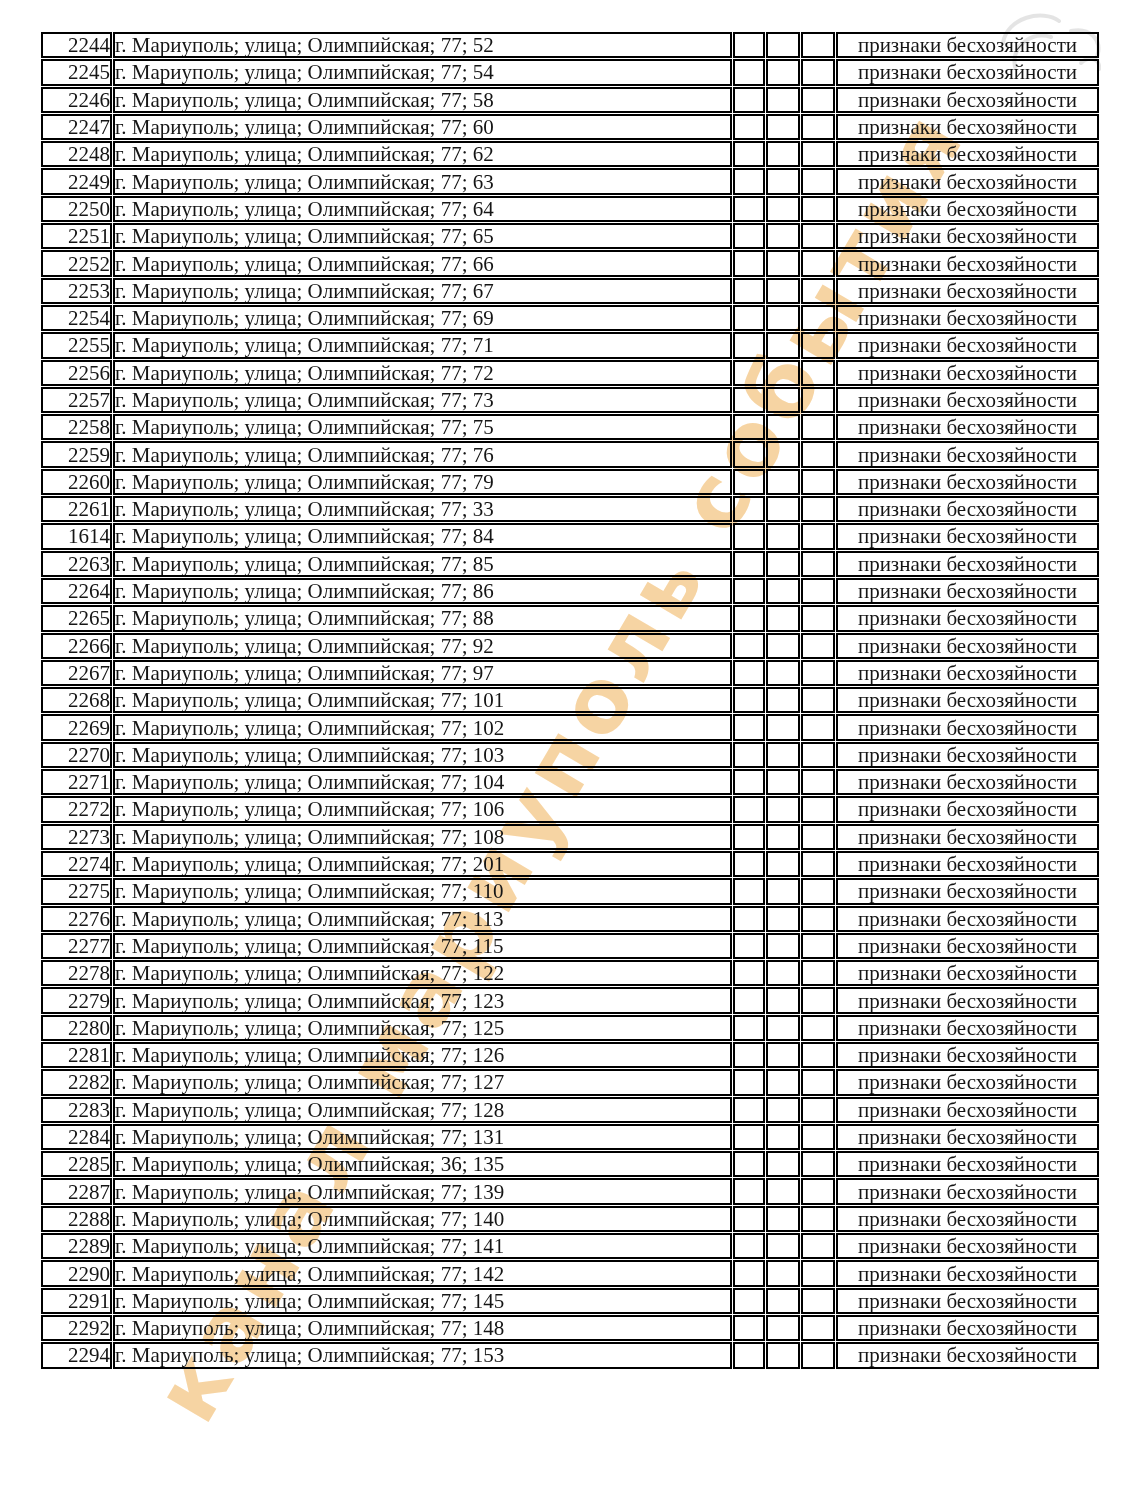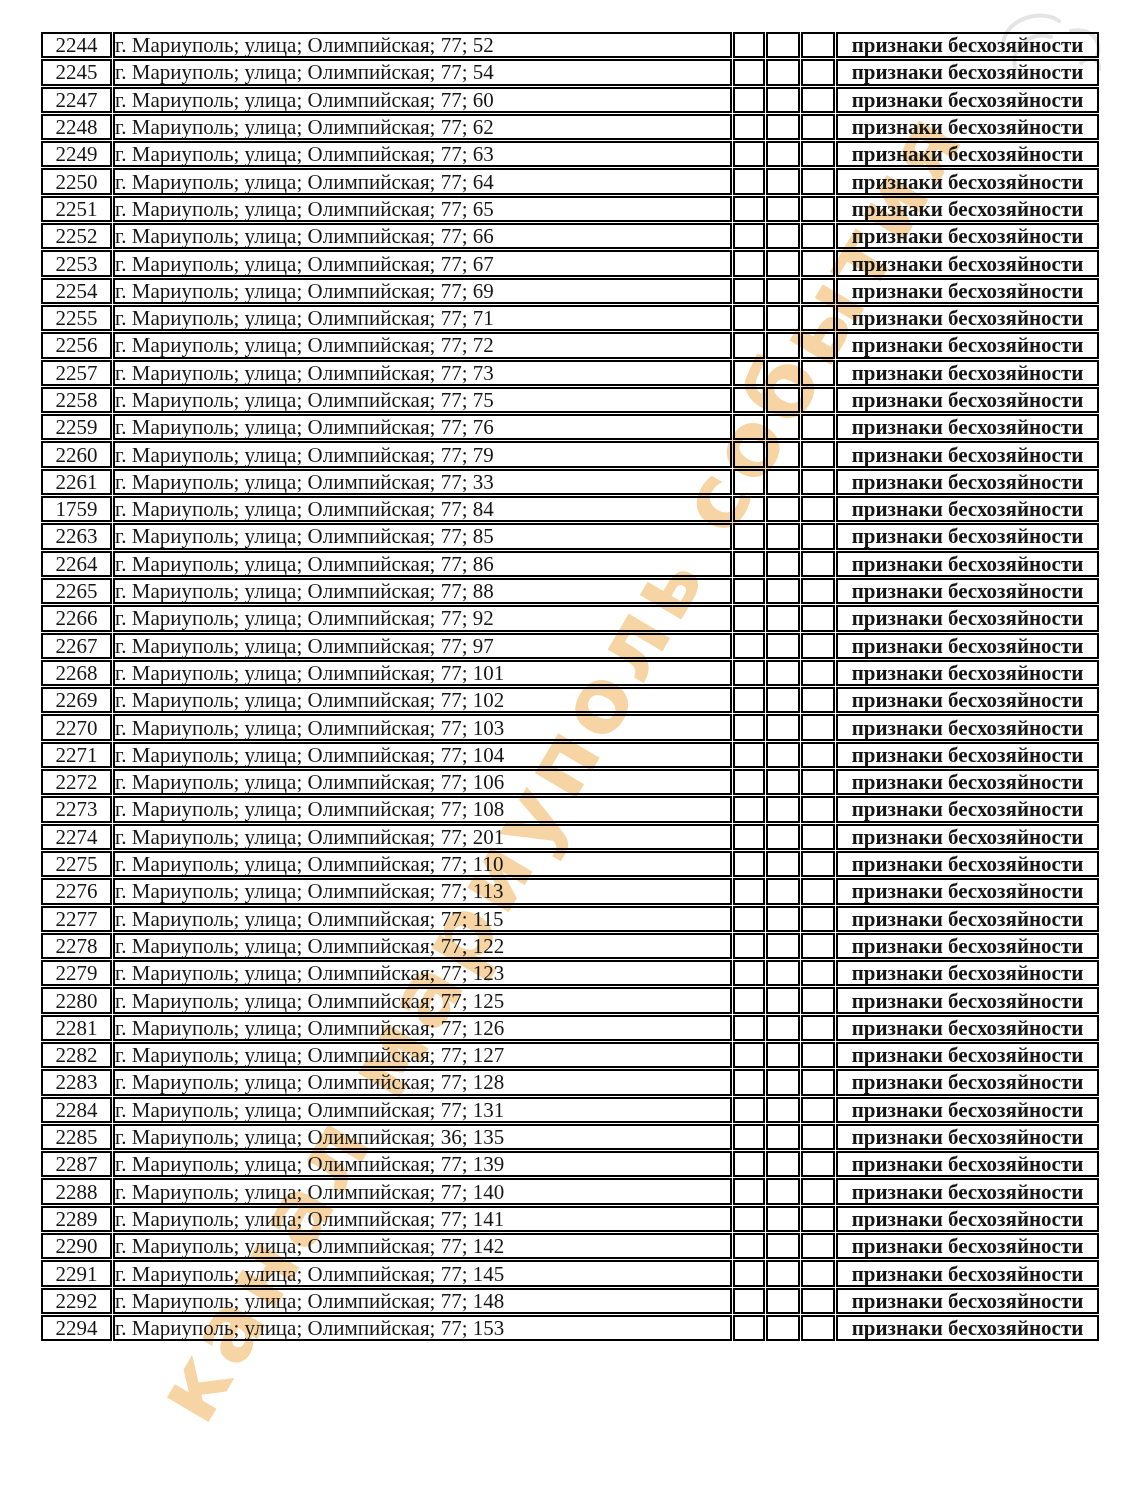--- a/index.html
+++ b/index.html
@@ -59,23 +59,23 @@
     border: 2px solid #000000;
     height: 22.3px;
     line-height: 22px;
     font-size: 21px;
     color: #151515;
     padding: 0;
     background: transparent;
     white-space: nowrap;
     overflow: hidden;
   }
-  td.c-num  { text-align: center; margin-left: 11px; }
+  td.c-num  { text-align: right; margin-left: 11px; }
   td.c-addr { text-align: left; padding-left: 5px; font-family: Liberation Serif, serif; }
-  td.c-note { text-align: center; font-weight: bold; }
+  td.c-note { text-align: center; }
 </style>
 </head>
 <body>
 
 <div class="watermark">канал мариуполь события</div>
 
 <div class="corner-mark">
   <svg width="140" height="90" viewBox="0 0 140 90" xmlns="http://www.w3.org/2000/svg">
     <g fill="none" stroke="#8a8a8a" stroke-width="4" stroke-linecap="round">
       <path d="M18 38 C 22 12, 58 4, 74 16"></path>
@@ -106,20 +106,28 @@
       </tr>
       <tr>
         <td class="c-num">2245</td>
         <td class="c-addr">г. Мариуполь; улица; Олимпийская; 77; 54</td>
         <td class="c-e1"></td>
         <td class="c-e2"></td>
         <td class="c-e3"></td>
         <td class="c-note">признаки бесхозяйности</td>
       </tr>
       <tr>
+        <td class="c-num">2246</td>
+        <td class="c-addr">г. Мариуполь; улица; Олимпийская; 77; 58</td>
+        <td class="c-e1"></td>
+        <td class="c-e2"></td>
+        <td class="c-e3"></td>
+        <td class="c-note">признаки бесхозяйности</td>
+      </tr>
+      <tr>
         <td class="c-num">2247</td>
         <td class="c-addr">г. Мариуполь; улица; Олимпийская; 77; 60</td>
         <td class="c-e1"></td>
         <td class="c-e2"></td>
         <td class="c-e3"></td>
         <td class="c-note">признаки бесхозяйности</td>
       </tr>
       <tr>
         <td class="c-num">2248</td>
         <td class="c-addr">г. Мариуполь; улица; Олимпийская; 77; 62</td>
@@ -226,21 +234,21 @@
       </tr>
       <tr>
         <td class="c-num">2261</td>
         <td class="c-addr">г. Мариуполь; улица; Олимпийская; 77; 33</td>
         <td class="c-e1"></td>
         <td class="c-e2"></td>
         <td class="c-e3"></td>
         <td class="c-note">признаки бесхозяйности</td>
       </tr>
       <tr>
-        <td class="c-num">1759</td>
+        <td class="c-num">1614</td>
         <td class="c-addr">г. Мариуполь; улица; Олимпийская; 77; 84</td>
         <td class="c-e1"></td>
         <td class="c-e2"></td>
         <td class="c-e3"></td>
         <td class="c-note">признаки бесхозяйности</td>
       </tr>
       <tr>
         <td class="c-num">2263</td>
         <td class="c-addr">г. Мариуполь; улица; Олимпийская; 77; 85</td>
         <td class="c-e1"></td>

